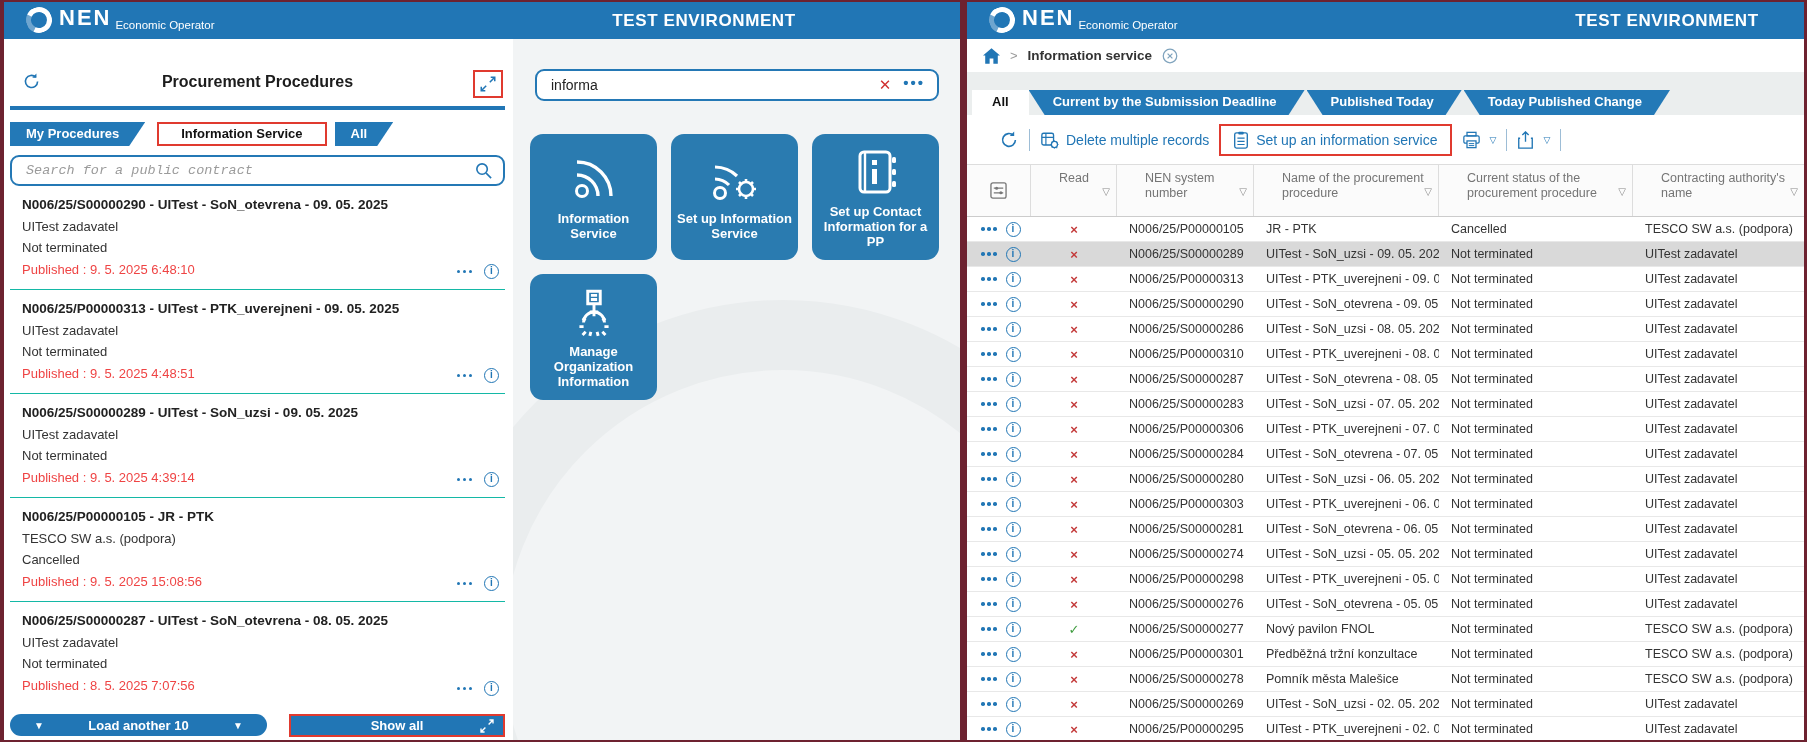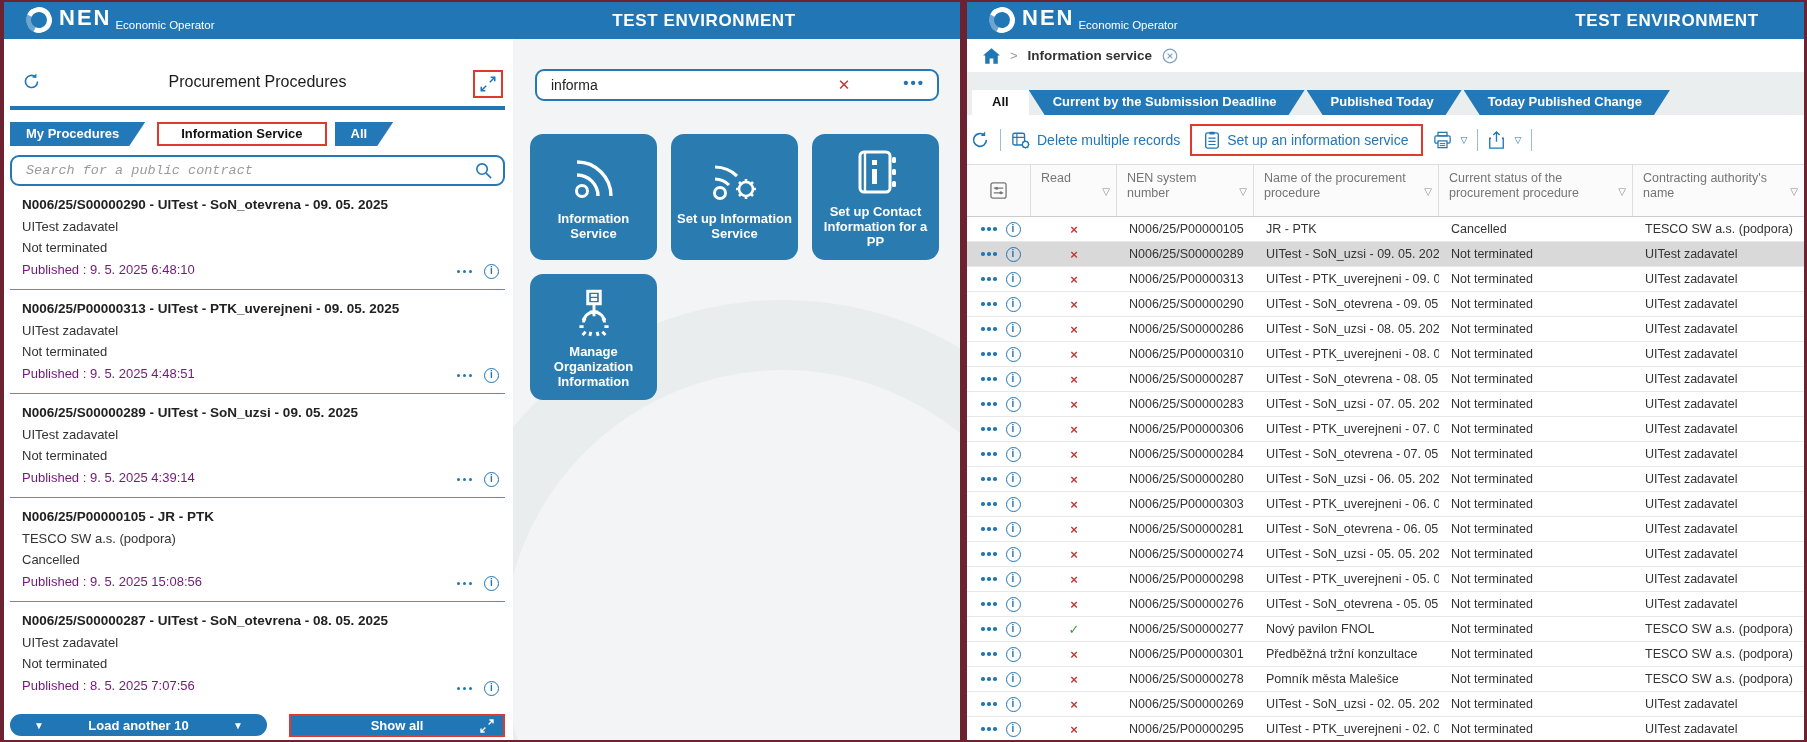--- a/index.html
+++ b/index.html
@@ -14,21 +14,21 @@
   .appbar { position:relative; height:37px; background:#2176b5; color:#fff; }
   .brand { position:absolute; left:22px; top:3px; display:flex; align-items:flex-start; }
   .brand-ring { width:26px; height:26px; border:5px solid #fff; border-radius:50%; margin-top:2px; transform:rotate(-20deg); border-left-color:rgba(255,255,255,.35); }
   .brand-name { font-size:22px; font-weight:bold; letter-spacing:2px; margin-left:7px; line-height:26px; }
   .brand-sub { font-size:11.5px; margin-left:4px; margin-top:14px; white-space:nowrap; }
   .env-title { position:absolute; left:700px; top:50%; transform:translate(-50%,-50%); font-size:17px; font-weight:bold; letter-spacing:.6px; white-space:nowrap; }
 
   
   #pp-card { position:absolute; left:6px; top:56px; width:495px; }
   .card-head { position:relative; height:48px; display:flex; align-items:center; }
-  .card-title { flex:1; text-align:center; font-size:16px; font-weight:normal; color:#1c1c1c; }
+  .card-title { flex:1; text-align:center; font-size:16px; font-weight:bold; color:#1c1c1c; }
   .icon-btn { background:none; border:none; cursor:pointer; display:flex; align-items:center; justify-content:center; }
   .refresh-left { position:absolute; left:12px; top:14px; }
   .expand-box { position:absolute; right:2px; top:12px; width:30px; height:28px; border:2px solid #e03a2f; display:flex; align-items:center; justify-content:center; background:#fff; }
   .card-rule { height:4px; background:#2176b5; }
 
   .tabs-left { display:flex; margin-top:12px; height:24px; align-items:center; }
   .tab { font-size:13px; font-weight:bold; line-height:24px; white-space:nowrap; cursor:pointer; }
   .tab.blue { background:#2379b7; color:#fff; padding:0 26px 0 16px; clip-path:polygon(0 0,100% 0,calc(100% - 16px) 100%,0 100%); margin-right:4px; }
   .tab.blue2 { background:#2379b7; color:#fff; padding:0 28px 0 24px; clip-path:polygon(0 0,100% 0,calc(100% - 16px) 100%,16px 100%); margin-right:2px; }
   .tab.outlined { background:#fff; color:#111; border:2px solid #e03a2f; padding:0 22px; margin:0 8px; line-height:20px; }
@@ -36,59 +36,59 @@
 
   .pc-search { margin-top:9px; position:relative; }
   .pc-search input { width:495px; height:31px; border:2px solid #2478b5; border-radius:9px; padding:0 40px 0 14px; font-size:13.5px; font-style:italic; color:#444; outline:none; font-family:Liberation Mono, monospace; background:#fff; }
   .pc-search input::placeholder { color:#9b9b9b; font-style:italic; }
   .pc-search .mag { position:absolute; right:12px; top:6px; }
 
   .pp-item { height:104px; border-bottom:1px solid #14b8a6; padding:11px 6px 0 12px; position:relative; }
   .pp-item:last-child { border-bottom:none; }
   .pp-title { font-size:13.5px; font-weight:bold; color:#222; white-space:nowrap; }
   .pp-line { font-size:13px; color:#333; margin-top:6.5px; }
-  .pp-pub { font-size:13px; color:#701a75; margin-top:6.5px; }
+  .pp-pub { font-size:13px; color:#ef4444; margin-top:6.5px; }
   .pp-icons { position:absolute; right:6px; bottom:10px; display:flex; align-items:center; gap:12px; }
 
   .list-footer { position:absolute; left:6px; top:712px; width:495px; display:flex; justify-content:space-between; }
   .load-btn { width:257px; height:22px; background:#2176b5; border:none; border-radius:11px; color:#fff; font-weight:bold; font-size:13px; display:flex; align-items:center; justify-content:space-between; padding:0 24px; cursor:pointer; font-family:inherit; }
   .load-btn .car { font-size:10px; }
   .showall-btn { width:216px; height:23px; background:#2176b5; border:2px solid #e03a2f; color:#fff; font-weight:bold; font-size:13px; display:flex; align-items:center; justify-content:center; gap:10px; cursor:pointer; font-family:inherit; position:relative; }
   .showall-btn .exp { position:absolute; right:8px; top:2px; }
 
   
   #launcher { position:absolute; left:509px; top:37px; right:0; bottom:0; background:#f2f4f5; overflow:hidden; }
   #launcher::before { content:""; position:absolute; width:560px; height:560px; border-radius:50%; border:70px solid #eaedee; left:-80px; bottom:-260px; }
-  .l-search { position:absolute; left:22px; top:30px; width:404px; height:32px; background:#fff; border:2.5px solid #2478b5; border-radius:9px; display:flex; align-items:center;gap:41px; }
+  .l-search { position:absolute; left:22px; top:30px; width:404px; height:32px; background:#fff; border:2.5px solid #2478b5; border-radius:9px; display:flex; align-items:center; }
   .l-search input { flex:1; border:none; outline:none; font-size:14px; color:#222; padding:0 14px; font-family:inherit; background:transparent; }
   .l-search .clr { color:#d03030; font-weight:bold; font-size:15px; cursor:pointer; padding:0 10px; }
   .l-search .more { color:#2176b5; font-weight:bold; font-size:15px; letter-spacing:2px; cursor:pointer; padding:0 12px 6px 2px; }
   #tiles { position:absolute; left:17px; top:95px; width:430px; display:flex; flex-wrap:wrap; gap:14px; }
   .tile { width:127px; height:126px; background:#2a7bb0; border-radius:13px; color:#fff; cursor:pointer; display:flex; flex-direction:column; align-items:center; justify-content:center; padding:6px; text-align:center; }
   .tile .t-icon { height:52px; display:flex; align-items:center; justify-content:center; margin-bottom:6px; }
   .tile .t-label { font-size:13px; font-weight:bold; line-height:15px; }
 
   
   .crumbbar { height:33px; background:#fff; display:flex; align-items:center; padding-left:16px; gap:10px; }
   .crumb-sep { color:#999; font-size:13px; }
   .crumb-label { font-size:13.5px; font-weight:bold; color:#333; }
   .graybar { height:18px; background:#ebeeee; }
   .tabsbar { height:25px; background:#ebeeee; display:flex; padding-left:5px; }
   .tabsbar .tab.blue2 { background:#2379b7; }
-  .toolbar { height:49px; background:#fff; display:flex; align-items:center; padding-left:3px; gap:10px; }
+  .toolbar { height:49px; background:#fff; display:flex; align-items:center; padding-left:32px; gap:10px; }
   .tb-sep { width:1px; height:22px; background:#9dbdd6; }
   .tb-link { display:flex; align-items:center; gap:7px; color:#2176b5; font-size:14px; cursor:pointer; white-space:nowrap; }
   .tb-red { border:2px solid #e03a2f; padding:5px 12px; display:flex; align-items:center; gap:7px; color:#2176b5; font-size:14px; cursor:pointer; white-space:nowrap; background:#fff; }
   .tb-car { color:#2176b5; font-size:9px; margin-left:2px; }
 
   .grid-row { display:grid; grid-template-columns:64px 86px 137px 185px 194px auto; }
   .thead { background:#fbfbfb; border-top:1px solid #ddd; border-bottom:1px solid #ccc; height:53px; }
   .hcell { border-right:1px solid #ddd; color:#757575; font-size:12.5px; line-height:15px; padding:6px 4px 4px 10px; display:flex; }
   .hcell:last-child { border-right:none; }
-  .hcell .lbl { flex:1; }
+  .hcell .lbl { flex:1;margin-left:18px; }
   .hcell .flt { color:#8a8a8a; font-size:10px; align-self:center; padding-right:2px; cursor:pointer; }
   .hcell.c0 { align-items:center; justify-content:center; padding:0; }
 
   #tbody { position:relative; }
   .trow { height:25px; border-bottom:1px solid #e8e8e8; align-items:center; font-size:12.5px; color:#333; background:#fff; }
   .trow.sel { background:#d9d9d9; }
   .tcell { padding-left:12px; white-space:nowrap; overflow:hidden; }
   .tcell.actions { display:flex; align-items:center; gap:9px; padding-left:14px; }
   .tcell.read { text-align:center; padding:0; font-weight:bold; font-size:13px; }
   .read-no { color:#c43a3a; }

